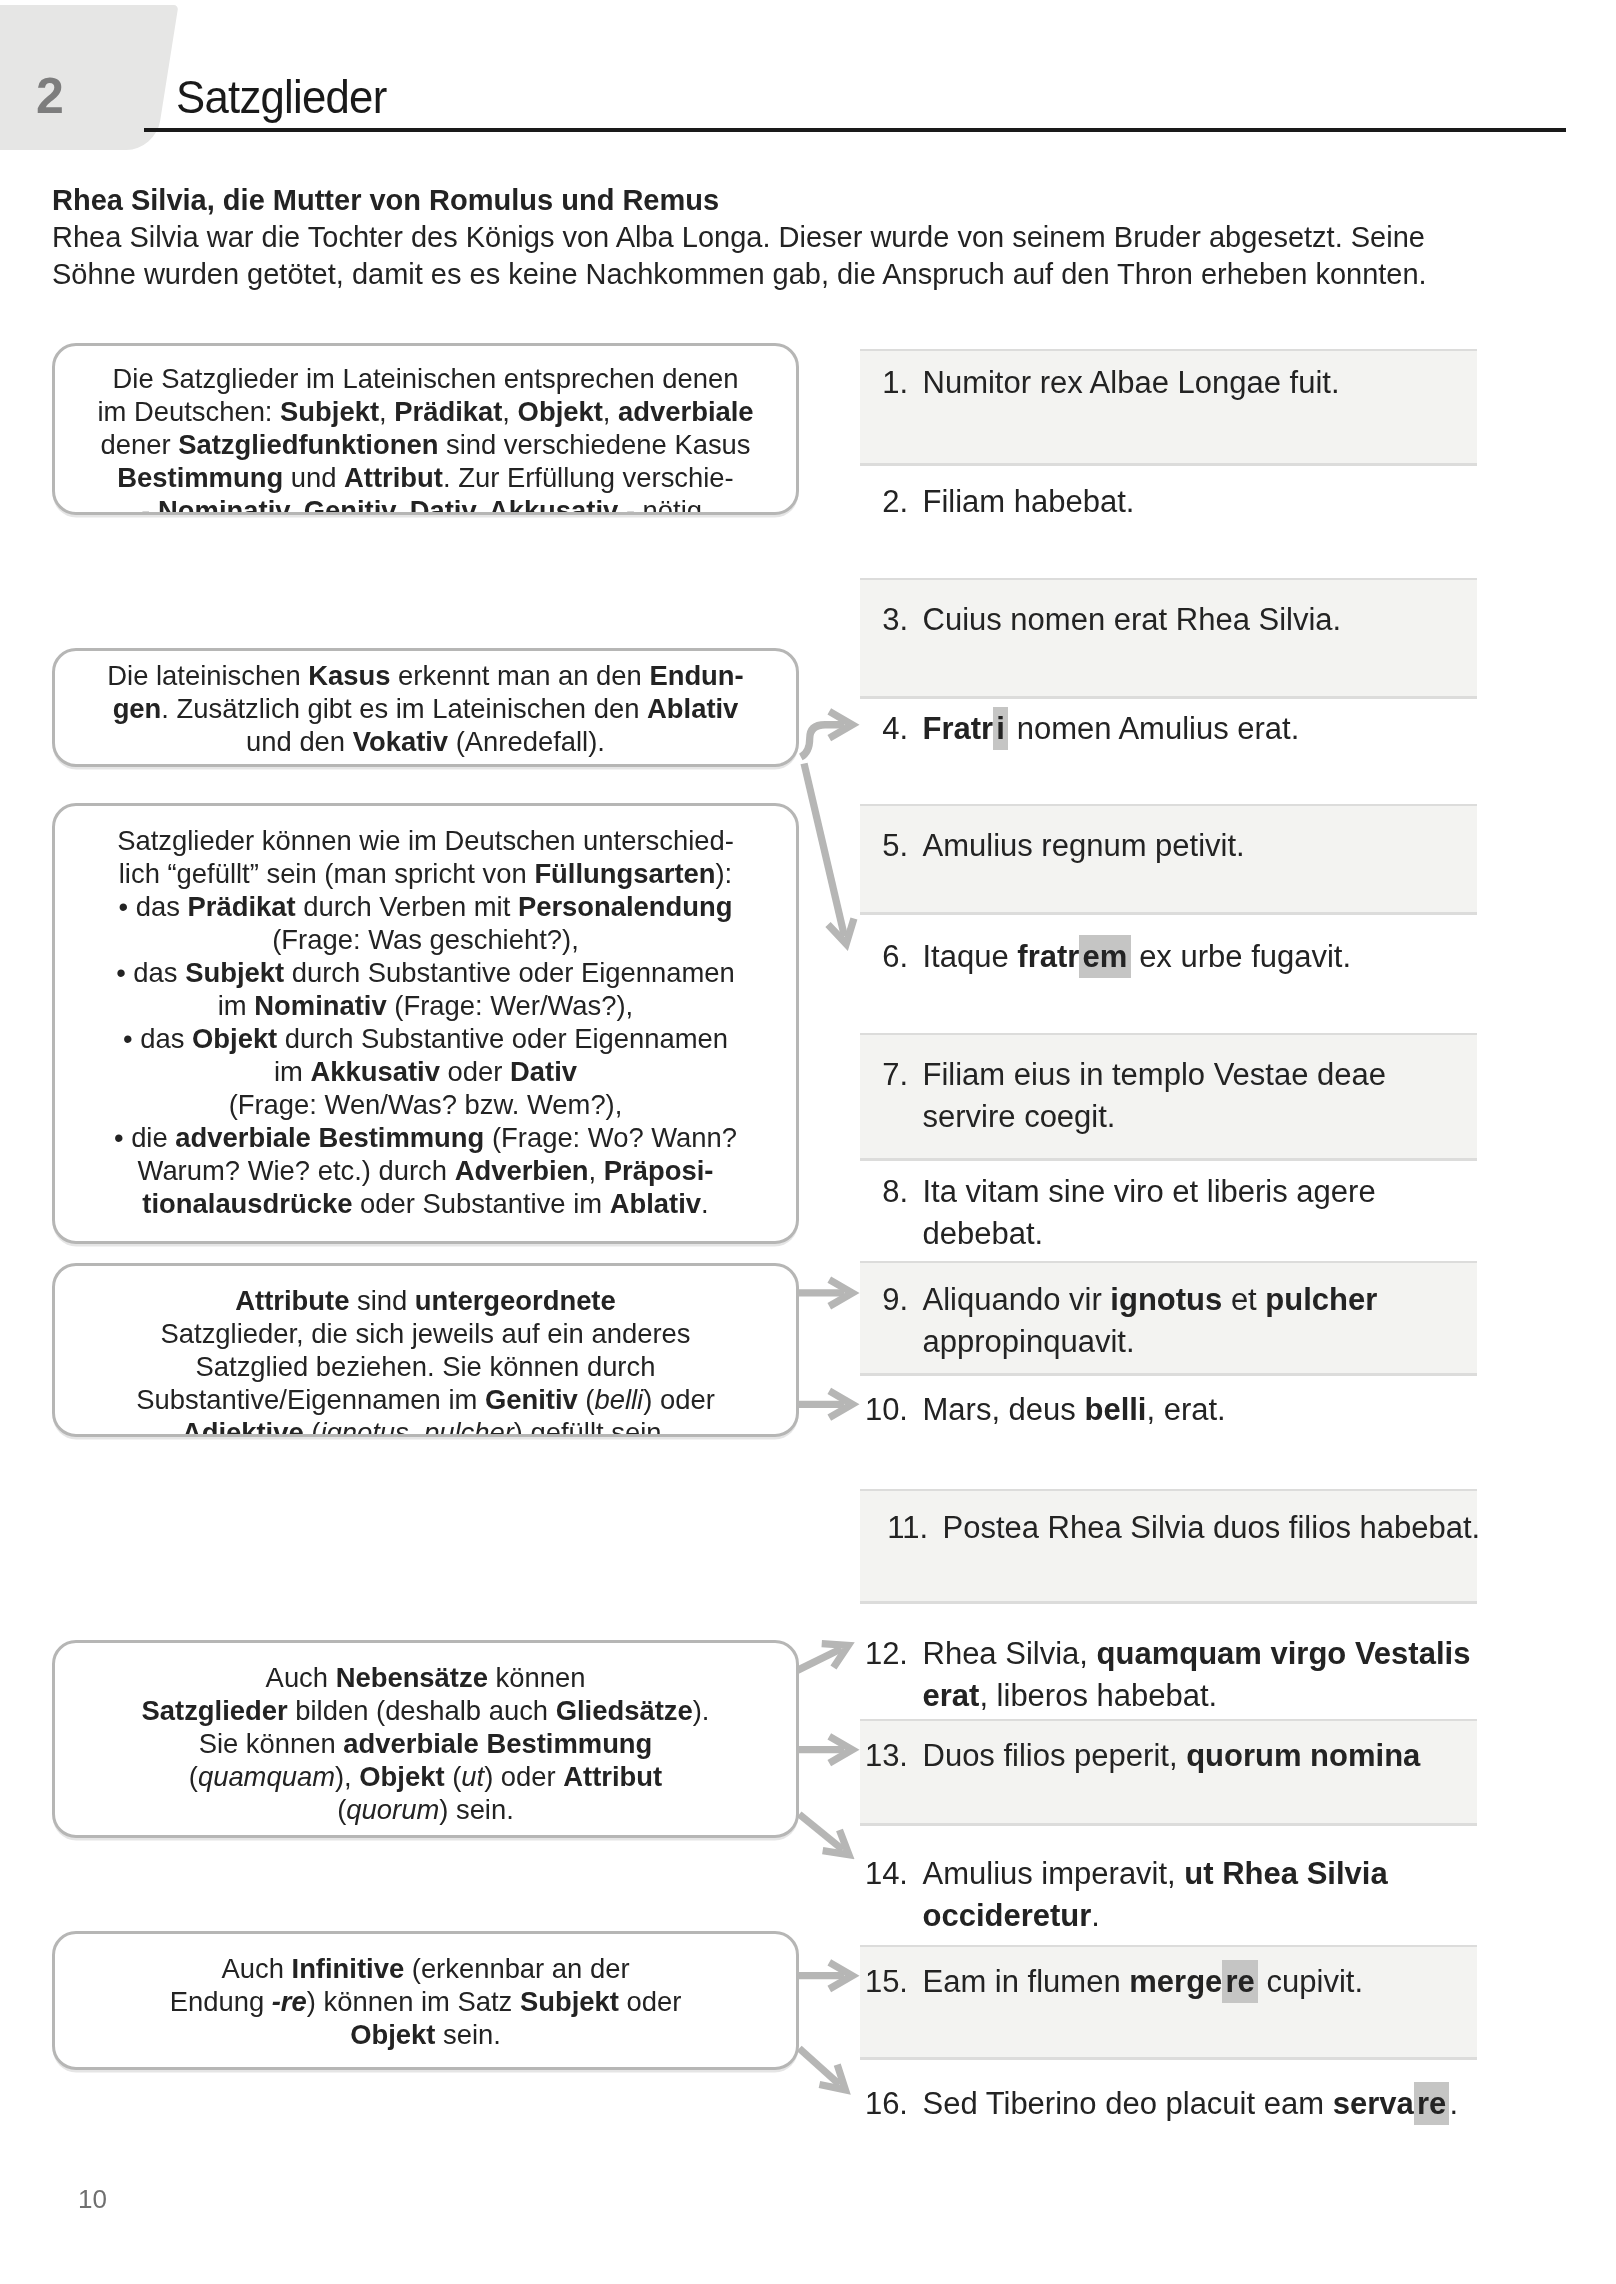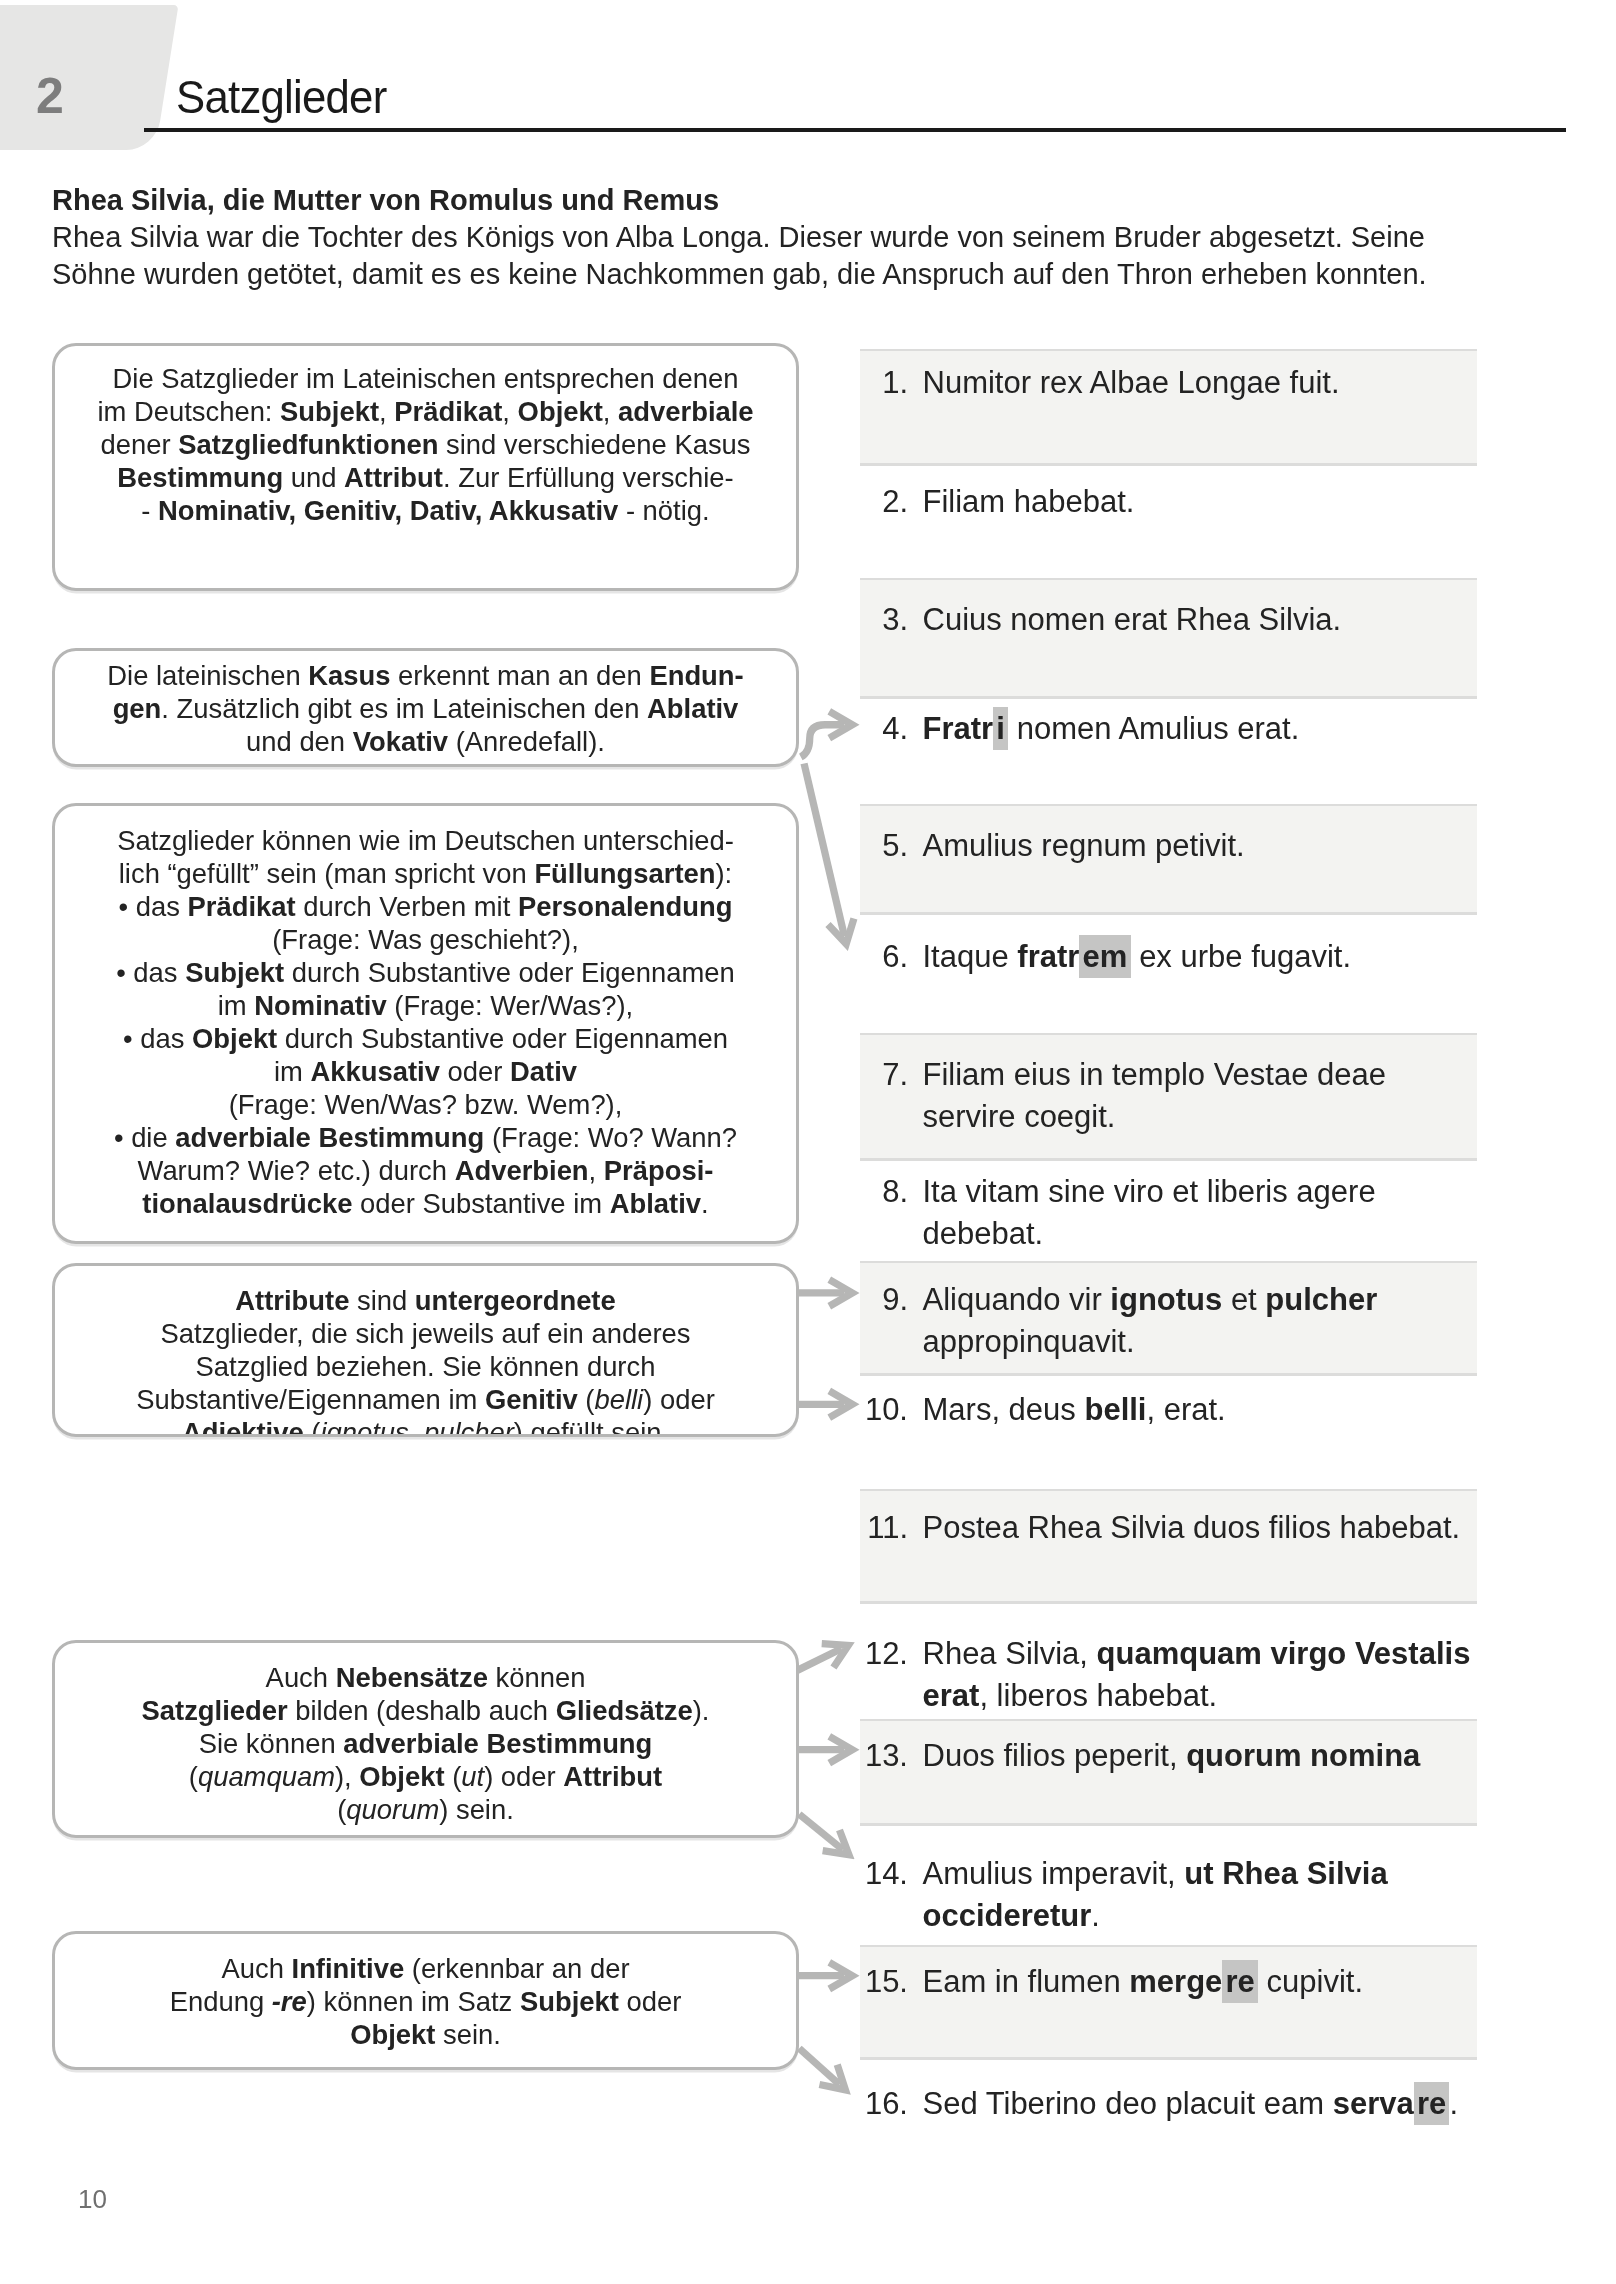--- a/index.html
+++ b/index.html
@@ -92,21 +92,21 @@
   <h1 class="page-title">Satzglieder</h1>
   <div class="title-rule"></div>
 
   <div class="intro">
     <div class="intro-heading">Rhea Silvia, die Mutter von Romulus und Remus</div>
     <div class="intro-line">Rhea Silvia war die Tochter des Königs von Alba Longa. Dieser wurde von seinem Bruder abgesetzt. Seine</div>
     <div class="intro-line">Söhne wurden getötet, damit es es keine Nachkommen gab, die Anspruch auf den Thron erheben konnten.</div>
   </div>
 
   <div id="boxes">
-      <div class="box" style="top: 343px; height: 248px; padding-top: 16px;">
+      <div class="box" style="top: 343px; height: 172px; padding-top: 16px;">
         <div class="line"><span>Die Satzglieder im Lateinischen entsprechen denen</span></div>
         <div class="line"><span>im Deutschen: </span><span class="b">Subjekt</span><span>, </span><span class="b">Prädikat</span><span>, </span><span class="b">Objekt</span><span>, </span><span class="b">adverbiale</span></div>
         <div class="line"><span>dener </span><span class="b">Satzgliedfunktionen</span><span> sind verschiedene Kasus</span></div>
         <div class="line"><span class="b">Bestimmung</span><span> und </span><span class="b">Attribut</span><span>. Zur Erfüllung verschie-</span></div>
         <div class="line"><span>- </span><span class="b">Nominativ, Genitiv, Dativ, Akkusativ</span><span> - nötig.</span></div>
       </div>
       <div class="box" style="top: 636px; height: 119px; padding-top: 8px; margin-top: 12px;">
         <div class="line"><span>Die lateinischen </span><span class="b">Kasus</span><span> erkennt man an den </span><span class="b">Endun-</span></div>
         <div class="line"><span class="b">gen</span><span>. Zusätzlich gibt es im Lateinischen den </span><span class="b">Ablativ</span></div>
         <div class="line"><span>und den </span><span class="b">Vokativ</span><span> (Anredefall).</span></div>
@@ -203,21 +203,21 @@
           <div class="line"><span>Aliquando vir </span><span class="b">ignotus</span><span> et </span><span class="b">pulcher</span></div>
           <div class="line"><span>appropinquavit.</span></div>
         </div>
       </div>
       <div class="row" style="top: 1376px; height: 73px; padding-top: 13px;">
         <div class="s-num">10.</div>
         <div class="s-text">
           <div class="line"><span>Mars, deus </span><span class="b">belli</span><span>, erat.</span></div>
         </div>
       </div>
-      <div class="row shaded" style="top: 1489px; height: 115px; padding-top: 16px;">
+      <div class="row shaded" style="top: 1489px; height: 115px; padding-top: 16px; padding-left: 20px;">
         <div class="s-num">11.</div>
         <div class="s-text">
           <div class="line"><span>Postea Rhea Silvia duos filios habebat.</span></div>
         </div>
       </div>
       <div class="row" style="top: 1628px; height: 97px; padding-top: 5px;">
         <div class="s-num">12.</div>
         <div class="s-text">
           <div class="line"><span>Rhea Silvia, </span><span class="b">quamquam virgo Vestalis</span></div>
           <div class="line"><span class="b">erat</span><span>, liberos habebat.</span></div>

